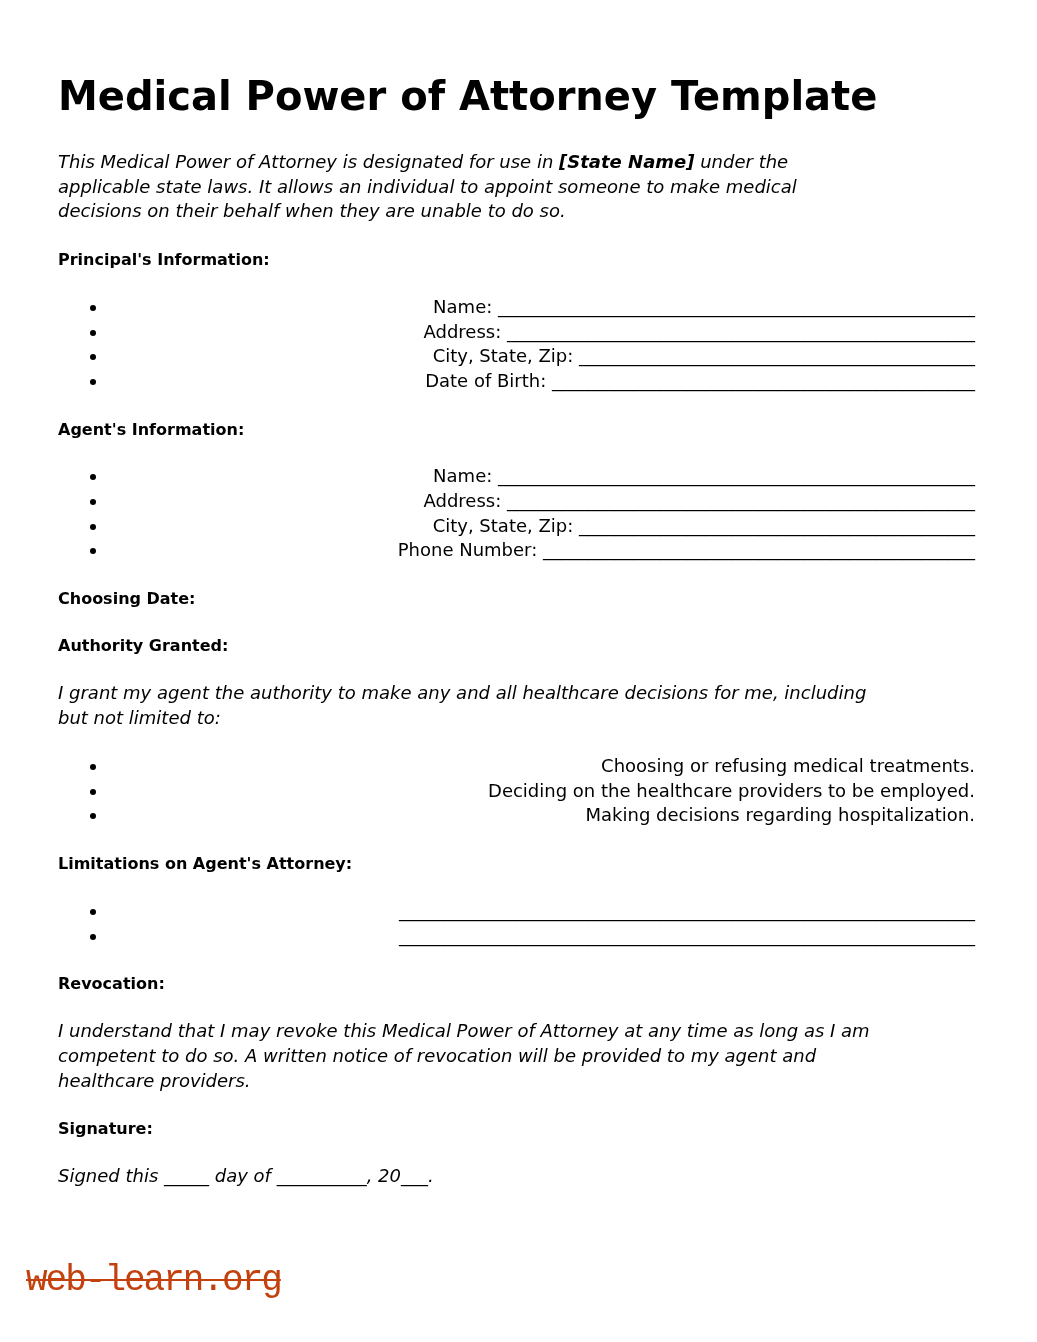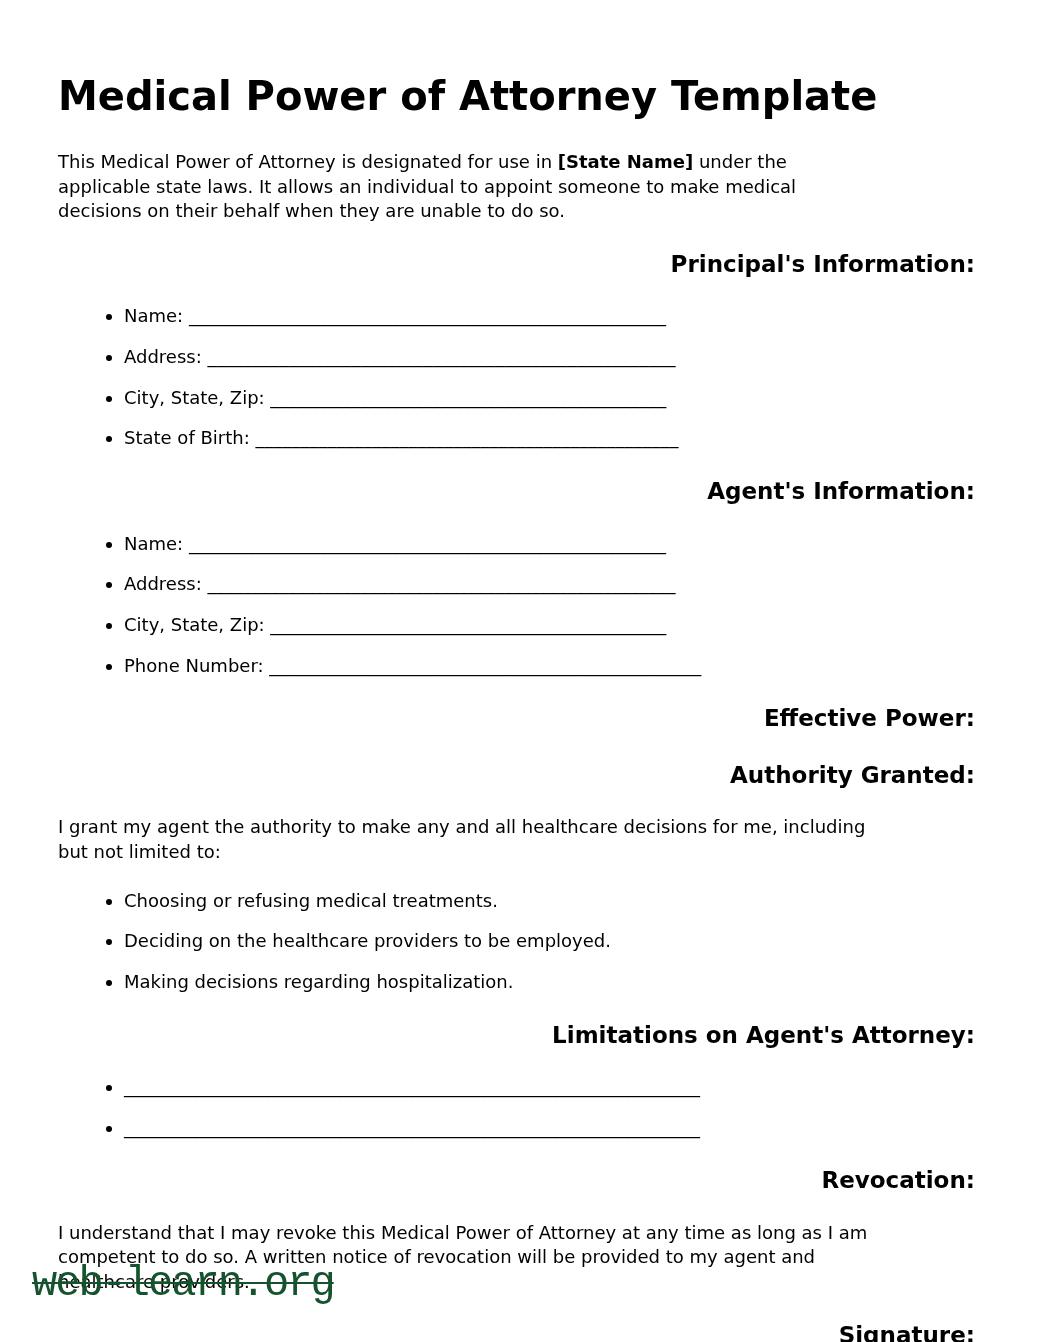--- a/index.html
+++ b/index.html
@@ -16,70 +16,69 @@
     overflow: hidden;
   }
   .page { padding: 72px 62px 0 58px; }
   h1 {
     font-size: 40px;
     line-height: 1.2;
     font-weight: bold;
     margin: 0 0 30px 0;
   }
   h3 {
-    font-size: 23px;
+    font-size: 16px;
     font-weight: bold;
     margin: 25px 0 24px 0;
-    text-align: right;
   }
-  p { margin: 24px 0; white-space: pre-line; }
+  p { margin: 24px 0; white-space: pre-line; font-style: italic; }
   ul { margin: 24px 0; padding: 0 0 0 50px; }
-  li { margin: 16px; padding: 0; }
+  li { margin: 0; padding: 0; text-align: right; }
   .blank { white-space: nowrap; }
   strong { font-weight: bold; }
   .watermark {
     position: absolute;
-    left: 32px;
+    left: 26px;
     top: 1256px;
     font-family: "Liberation Mono", monospace;
-    font-size: 42px;
+    font-size: 36px;
     letter-spacing: -2px;
-    color: #14532d;
+    color: #c2410c;
     text-decoration: line-through;
     text-decoration-thickness: 2px;
   }
 </style>
 </head>
 <body>
 
 <div class="page">
 
   <h1>Medical Power of Attorney Template</h1>
 
   <p><span>This Medical Power of Attorney is designated for use in </span><strong>[State Name]</strong><span> under the
 applicable state laws. It allows an individual to appoint someone to make medical
 decisions on their behalf when they are unable to do so.</span></p>
 
   <h3>Principal's Information:</h3>
   <ul>
     <li><span>Name: </span><span class="blank">_____________________________________________________</span></li>
     <li><span>Address: </span><span class="blank">____________________________________________________</span></li>
     <li><span>City, State, Zip: </span><span class="blank">____________________________________________</span></li>
-    <li><span>State of Birth: </span><span class="blank">_______________________________________________</span></li>
+    <li><span>Date of Birth: </span><span class="blank">_______________________________________________</span></li>
   </ul>
 
   <h3>Agent's Information:</h3>
   <ul>
     <li><span>Name: </span><span class="blank">_____________________________________________________</span></li>
     <li><span>Address: </span><span class="blank">____________________________________________________</span></li>
     <li><span>City, State, Zip: </span><span class="blank">____________________________________________</span></li>
     <li><span>Phone Number: </span><span class="blank">________________________________________________</span></li>
   </ul>
 
-  <h3>Effective Power:</h3>
+  <h3>Choosing Date:</h3>
 
   <h3>Authority Granted:</h3>
   <p>I grant my agent the authority to make any and all healthcare decisions for me, including
 but not limited to:</p>
   <ul>
     <li>Choosing or refusing medical treatments.</li>
     <li>Deciding on the healthcare providers to be employed.</li>
     <li>Making decisions regarding hospitalization.</li>
   </ul>
 

